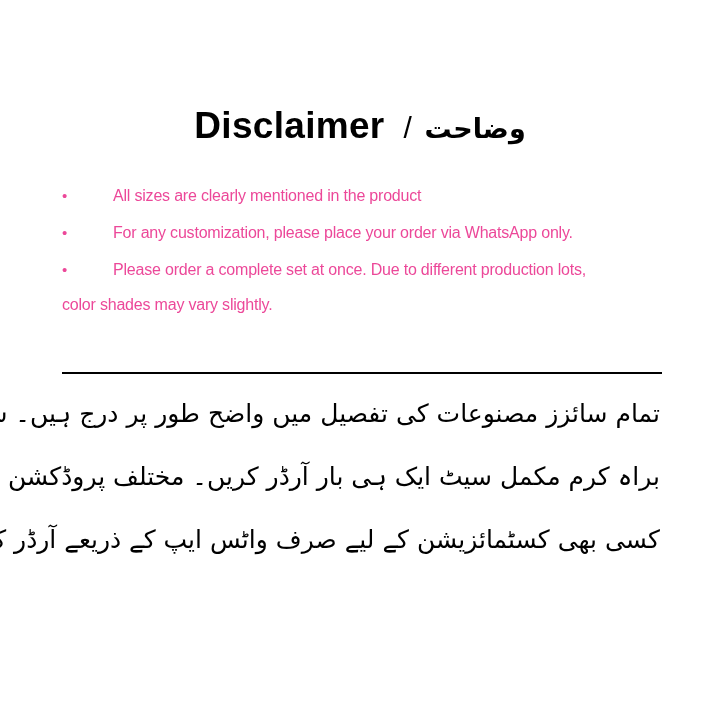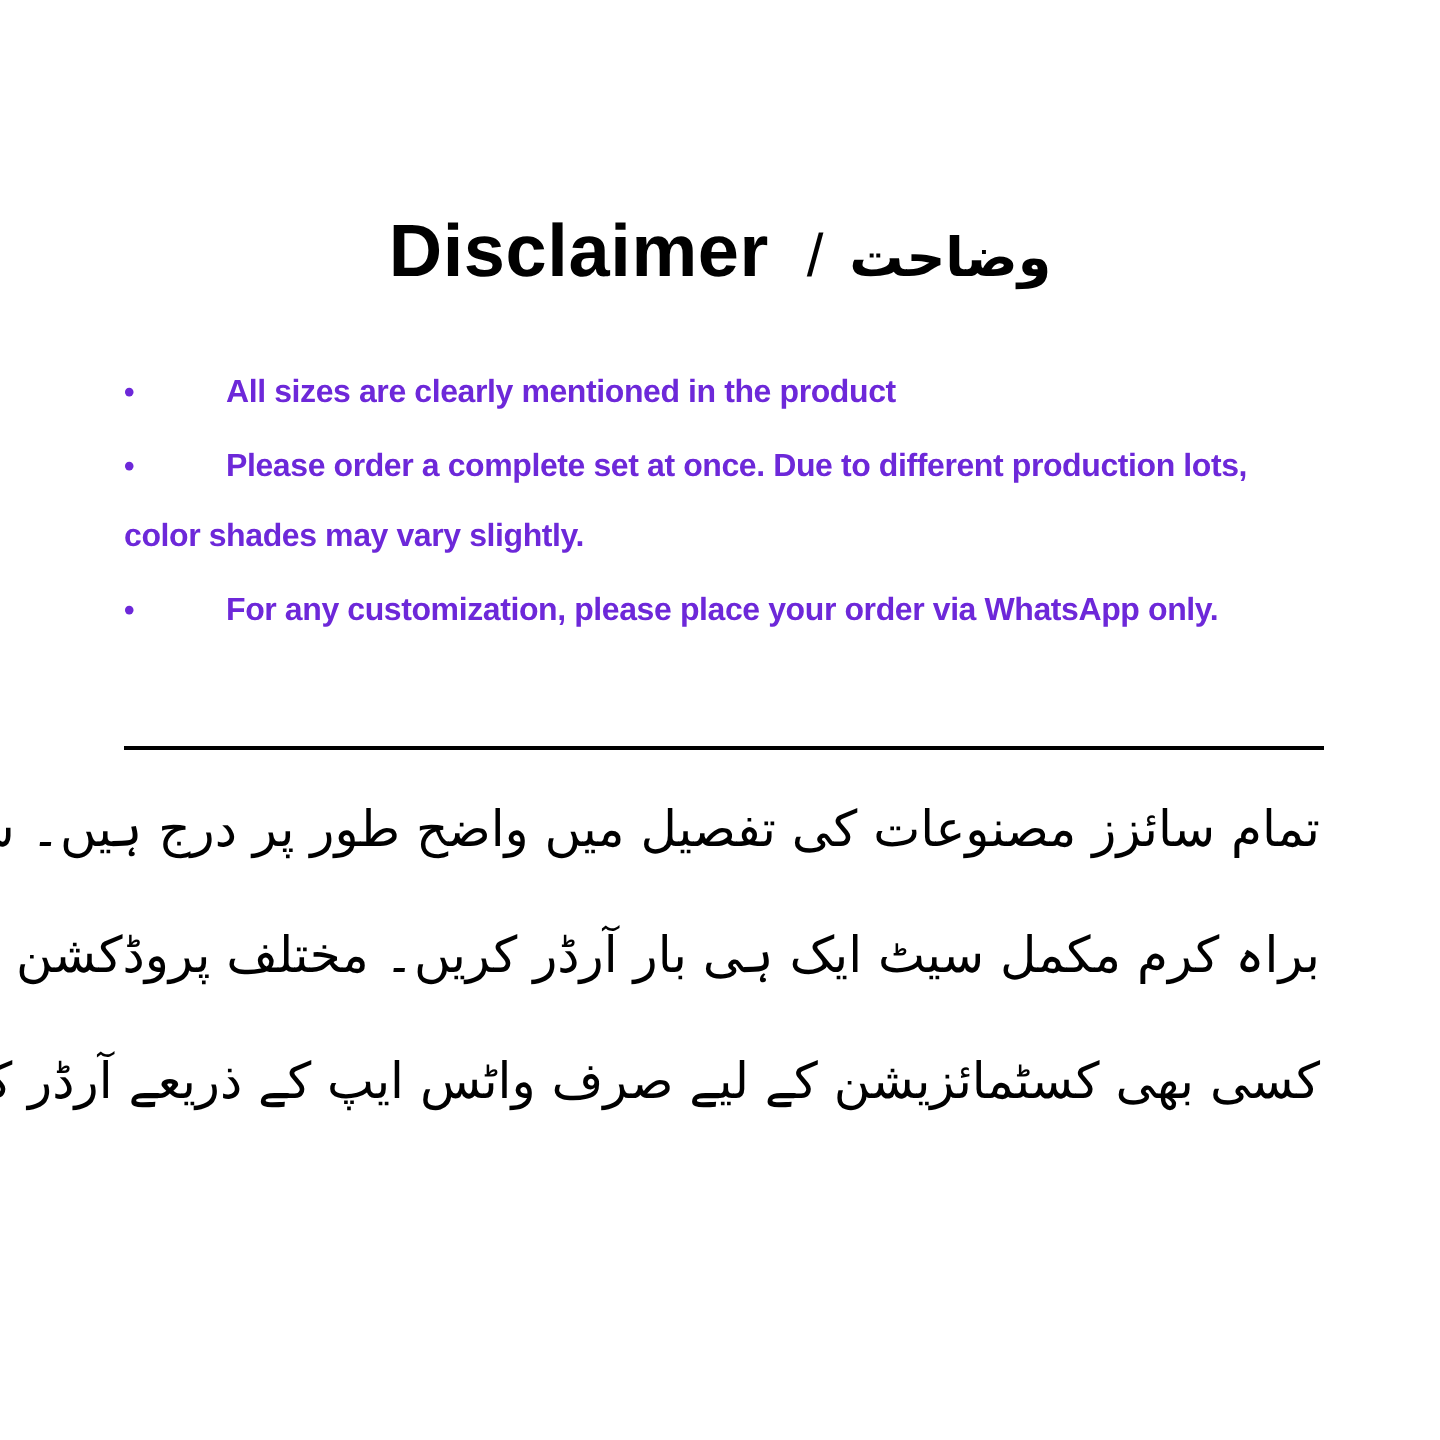--- a/index.html
+++ b/index.html
@@ -34,24 +34,24 @@
     margin: 0 4px 0 10px;
   }
   .t-ur {
     font-size: 27px;
     font-family: "DejaVu Sans", sans-serif;
     font-weight: 700;
   }
   .content {
     margin: 28px 58px 0 62px;
     font-size: 16px;
-    font-weight: 700;
+    font-weight: 400;
     letter-spacing: -0.2px;
     line-height: 35px;
-    color: #6d28d9;
+    color: #ec4899;
   }
   .bullet-item {
     margin: 0 0 2px 0;
     white-space: nowrap;
   }
   .marker {
     display: inline-block;
     width: 51px;
     font-size: 15px;
   }
@@ -82,23 +82,23 @@
 
   <h1 class="title">
     <span class="t-en">Disclaimer</span>
     <span class="t-sep">/</span>
     <span class="t-ur" dir="rtl">وضاحت</span>
   </h1>
 
   <div class="content">
     <p class="bullet-item"><span class="marker">•</span><span>All sizes are clearly mentioned in the product</span><br></p>
 
+    <p class="bullet-item"><span class="marker">•</span><span>For any customization, please place your order via WhatsApp only.</span></p>
+
     <p class="bullet-item"><span class="marker">•</span><span>Please order a complete set at once. Due to different production lots,</span><br><span>color shades may vary slightly.</span></p>
-
-    <p class="bullet-item"><span class="marker">•</span><span>For any customization, please place your order via WhatsApp only.</span></p>
   </div>
 
   <hr class="divider">
 
   <div class="urdu">
     <p class="u-line">تمام سائزز مصنوعات کی تفصیل میں واضح طور پر درج ہیں۔ سائز کے مسئلے پر واپسی یا تبادلہ ممکن نہیں ہو گا۔</p>
     <p class="u-line">براہ کرم مکمل سیٹ ایک ہی بار آرڈر کریں۔ مختلف پروڈکشن لاٹس کی وجہ سے رنگت میں معمولی فرق ہو سکتا ہے۔</p>
     <p class="u-line">کسی بھی کسٹمائزیشن کے لیے صرف واٹس ایپ کے ذریعے آرڈر کریں۔</p>
   </div>
 

